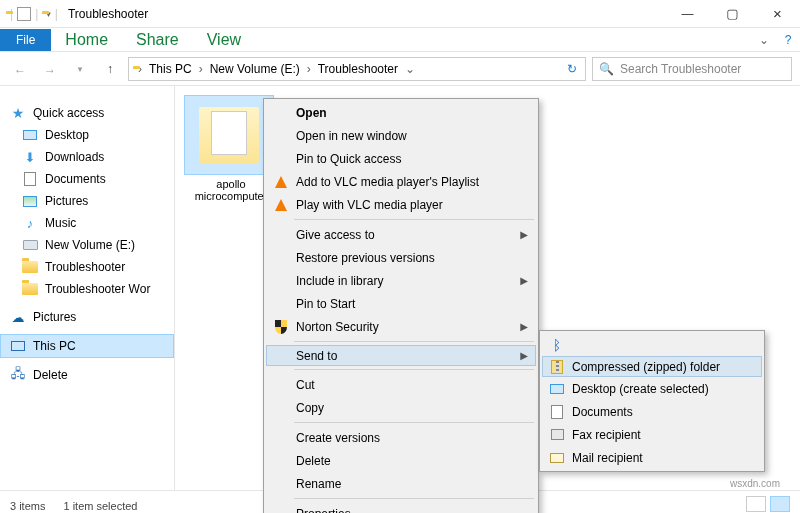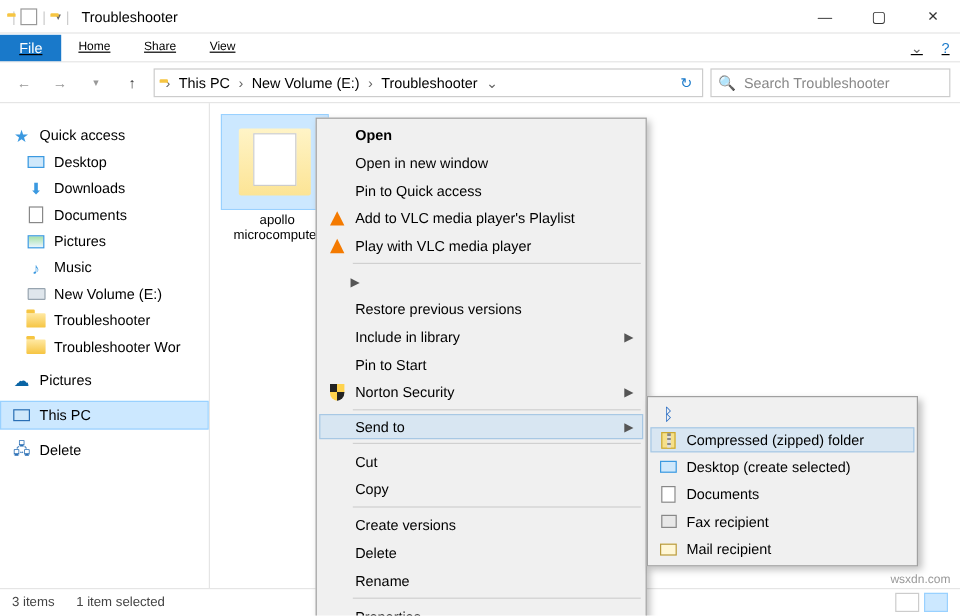--- a/index.html
+++ b/index.html
@@ -1,23 +1,23 @@
 <!DOCTYPE html>
 <html><head>
 <meta charset="utf-8">
 <style>
 * { box-sizing: border-box; font-family: "Segoe UI", Arial, sans-serif; }
 body { margin: 0; width: 800px; height: 513px; background: #fff; font-size: 12px; overflow: hidden; position: relative; }
 .titlebar { height: 28px; display: flex; align-items: center; border-bottom: 1px solid #e5e5e5; }
 .titlebar .qat { display: flex; align-items: center; gap: 4px; padding-left: 6px; }
 .titlebar .title { flex: 1; padding-left: 10px; font-size: 12px; }
 .titlebar .winbtn { width: 45px; height: 28px; display: flex; align-items: center; justify-content: center; color: #333; }
-.ribbon { height: 24px; display: flex; align-items: center; border-bottom: 1px solid #e5e5e5; text-decoration: underline; }
+.ribbon { height: 24px; display: flex; align-items: center; border-bottom: 1px solid #e5e5e5; }
 .ribbon .file { background: #1979ca; color: #fff; padding: 4px 16px; font-size: 12px; }
-.ribbon .tab { padding: 4px 14px; font-size: 10px; color: #000000; }
+.ribbon .tab { padding: 4px 14px; font-size: 16px; color: #15803d; }
 .ribbon .spacer { flex: 1; }
 .ribbon .rb { width: 24px; text-align: center; color: #666; }
 .addr { height: 34px; display: flex; align-items: center; padding: 4px 8px; gap: 6px; border-bottom: 1px solid #e5e5e5; }
 .navbtn { width: 24px; height: 24px; display: flex; align-items: center; justify-content: center; color: #999; border-radius: 3px; }
 .navbtn.en { color: #333; }
 .crumbs { flex: 1; border: 1px solid #ccc; height: 24px; display: flex; align-items: center; padding: 0 4px; font-size: 12px; gap: 2px; }
 .crumbs .sep { color: #666; padding: 0 3px; }
 .crumbs .seg { padding: 0 2px; }
 .crumbs .refresh { margin-left: auto; color: #1979ca; padding: 0 4px; }
 .search { width: 200px; border: 1px solid #ccc; height: 24px; display: flex; align-items: center; padding: 0 6px; color: #888; }
@@ -28,21 +28,21 @@
 .nav .item.top { padding-left: 10px; font-size: 12px; margin-top: 6px; }
 .nav .item.sel { background: #cce8ff; border: 1px solid #99d1ff; padding-left: 9px; }
 .nav .ico { width: 16px; height: 16px; display: flex; align-items: center; justify-content: center; }
 .content { flex: 1; padding: 10px; position: relative; }
 .folder { width: 92px; text-align: center; font-size: 11px; }
 .folder.sel .thumb { outline: 1px solid #99d1ff; background: #cce8ff; }
 .folder .thumb { width: 88px; height: 78px; background: #e9f3fd; display: flex; align-items: center; justify-content: center; }
 .folder .thumbinner { width: 60px; height: 56px; background: linear-gradient(#fff4c7,#fce495); border-radius: 2px; position: relative; }
 .folder .paper { position: absolute; width: 36px; height: 44px; background: #fff; border: 1px solid #ccc; left: 12px; top: 4px; }
 .folder .name { margin-top: 4px; word-break: break-word; }
-.status { height: 22px; border-top: 1px solid #e5e5e5; display: flex; align-items: center; font-size: 11px; color: #444; padding: 0 10px; gap: 18px; }
+.status { height: 22px; border-top: 1px solid #e5e5e5; display: flex; align-items: flex-end; font-size: 11px; color: #444; padding: 0 10px; gap: 18px; }
 .view { margin-left: auto; display: flex; gap: 4px; }
 .view .vb { width: 20px; height: 16px; border: 1px solid #ccc; }
 .view .vb.active { background: #cce8ff; border-color: #99d1ff; }
 
 .ctx { position: absolute; background: #f0f0f0; border: 1px solid #a0a0a0; box-shadow: 3px 3px 6px rgba(0,0,0,.25); font-size: 12px; padding: 2px; }
 .ctx .row { display: flex; align-items: center; height: 23px; padding: 0 8px 0 4px; position: relative; }
 .ctx .row.bold { font-weight: 600; }
 .ctx .row.hover { background: #d8e6f2; border: 1px solid #a8c8e4; height: 21px; padding: 0 7px 0 3px; }
 .ctx .ico { width: 22px; display: flex; justify-content: center; }
 .ctx .lbl { flex: 1; padding-left: 4px; }
@@ -64,21 +64,21 @@
 .i-cloud { color:#0a64a4; font-size:13px; }
 .i-pc { width:14px; height:10px; border:1px solid #2a6fb5; background:#cfe8fb; }
 .i-net { color:#2a6fb5; font-size:13px; }
 .i-vlc { width:0; height:0; border-left:6px solid transparent; border-right:6px solid transparent; border-bottom:12px solid #f47a00; }
 .i-shield { width:12px; height:14px; background: conic-gradient(#ffd34d 0 25%, #222 0 50%, #ffd34d 0 75%, #222 0); border-radius: 0 0 50% 50%; }
 .i-bt { color:#1b63c0; font-size:14px; }
 .i-zip { width:12px; height:14px; background:#f6e08a; border:1px solid #caa832; position:relative; }
 .i-zip::after { content:""; position:absolute; left:4px; top:0; width:3px; height:100%; background:repeating-linear-gradient(#888 0 2px,#ddd 2px 4px); }
 .i-fax { width:13px; height:11px; border:1px solid #888; background:#e8e8e8; }
 .i-mail { width:14px; height:10px; border:1px solid #b89a3e; background:#fff7d6; }
-.watermark { position:absolute; right:8px; bottom:24px; font-size:10px; color:#999; }
+.watermark { position:absolute; right:20px; bottom:24px; font-size:10px; color:#999; }
 </style>
 </head>
 <body>
 
 <div class="titlebar">
   <div class="qat">
     <span class="ico"><span class="i-folder"></span></span>
     <span style="color:#ccc">|</span>
     <span style="width:14px;height:14px;border:1px solid #999"></span>
     <span style="color:#ccc">|</span>
@@ -236,20 +236,21 @@
     </div>
   <div class="row">
       <span class="ico">
         <span class="i-vlc"></span>
       </span>
       <span class="lbl">Play with VLC media player</span>
     </div>
   <div class="sep"></div>
   <div class="row">
       <span class="ico"></span>
+      <span class="lbl">Give access to</span>
       <span class="arrow">▶</span>
     </div>
   <div class="row">
       <span class="ico"></span>
       <span class="lbl">Restore previous versions</span>
     </div>
   <div class="row">
       <span class="ico"></span>
       <span class="lbl">Include in library</span>
       <span class="arrow">▶</span>

